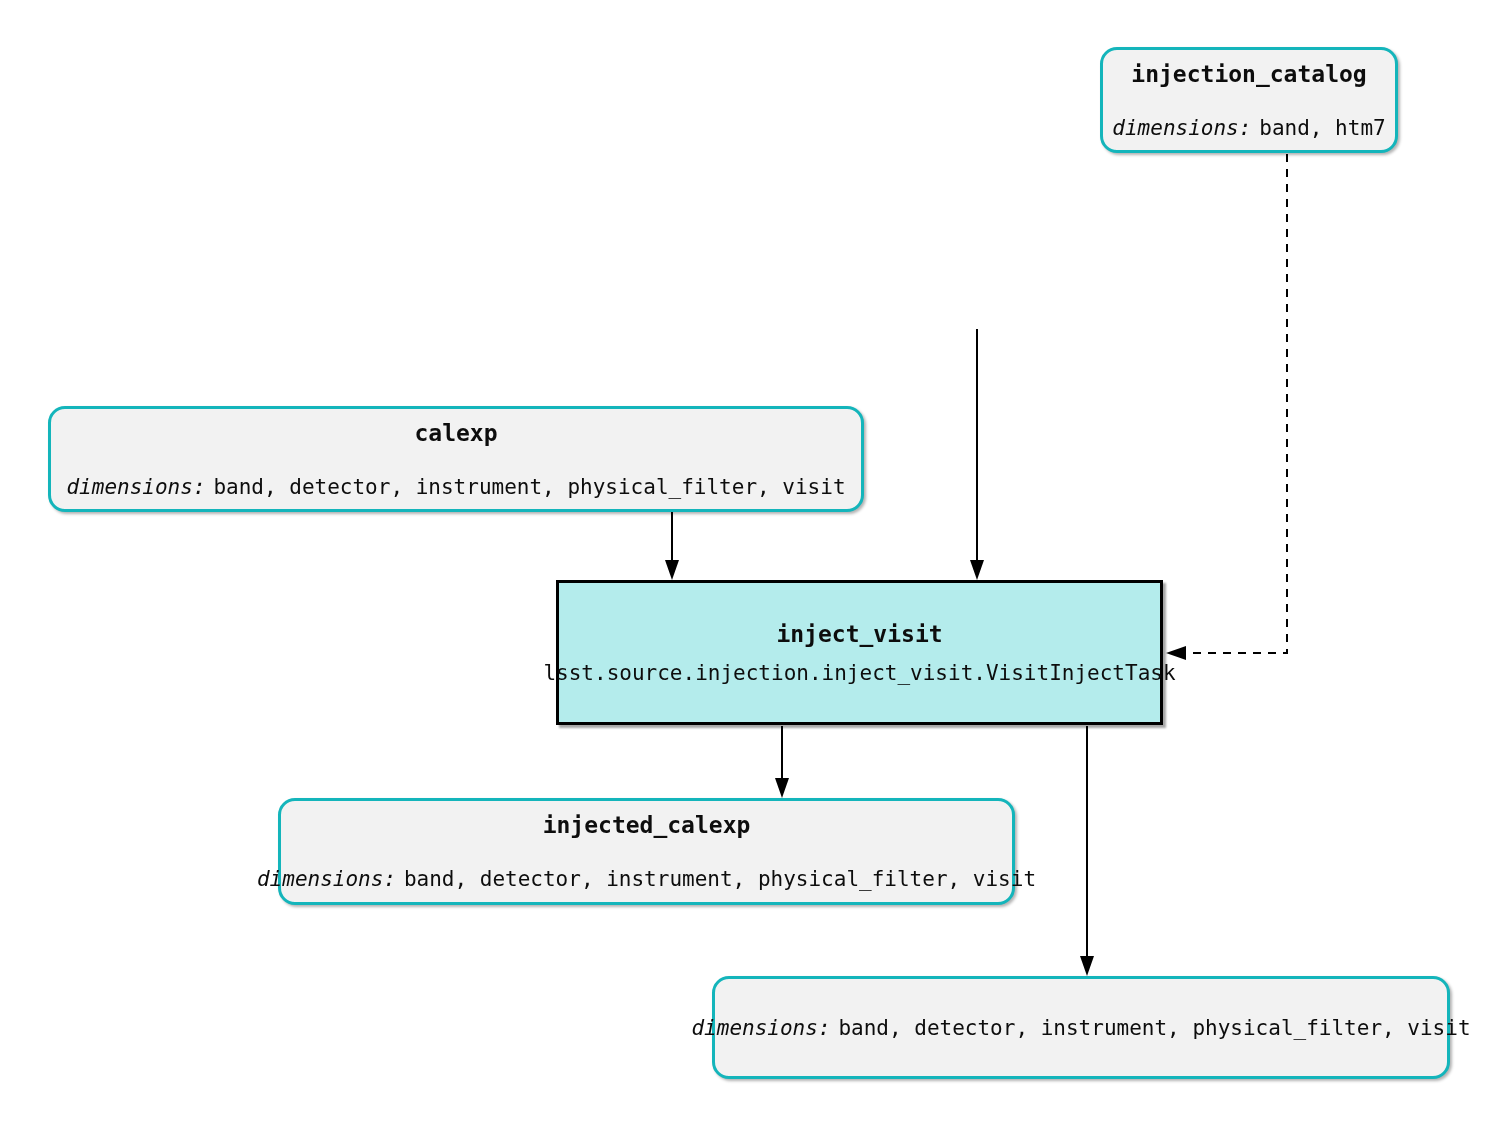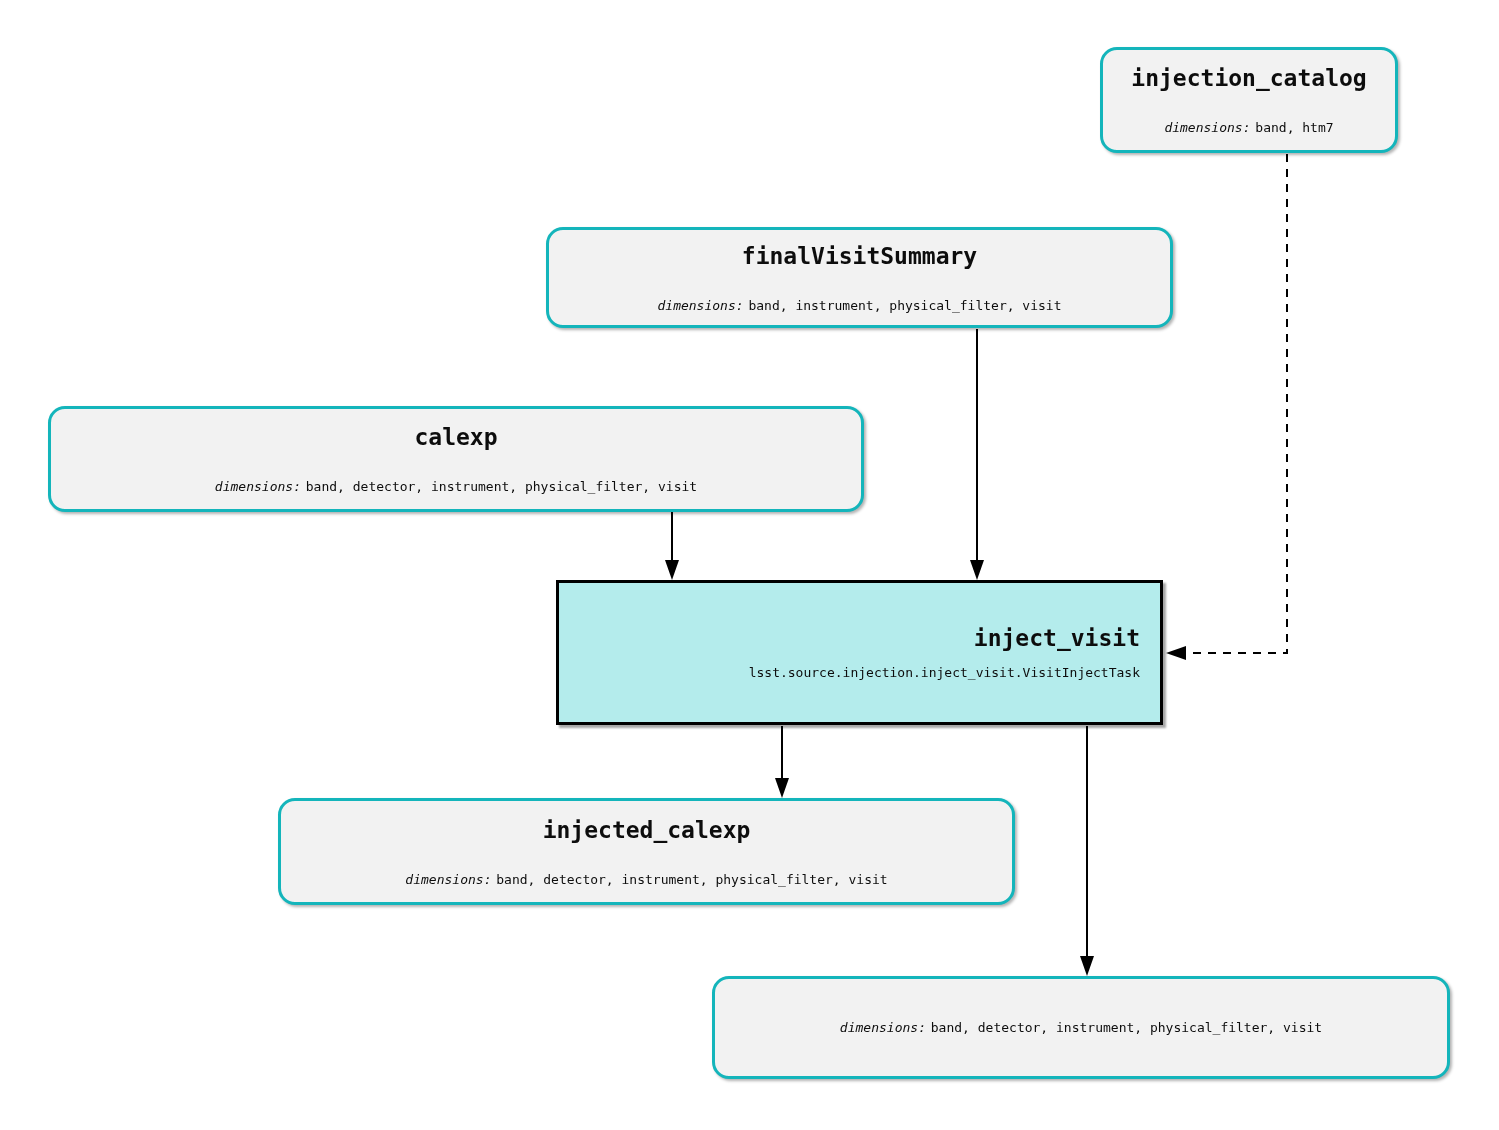--- a/index.html
+++ b/index.html
@@ -35,30 +35,29 @@
     border: 3.5px solid #14b5bb;
     border-radius: 17px;
     box-shadow: 2px 2px 3px rgba(0,0,0,0.30);
   }
   .task {
     background: #b4ecec;
     border: 3.5px solid #000000;
     border-radius: 0;
     box-shadow: 3px 3px 2px rgba(0,0,0,0.35);
     gap: 14px;
-    align-items: flex-end;
   }
   .node-title {
     font-size: 23px;
     font-weight: bold;
     white-space: nowrap;
     letter-spacing: 0;
   }
   .node-line {
-    font-size: 13px;
+    font-size: 21px;
     white-space: nowrap;
   }
   .dims-label {
     font-style: italic;
     margin-right: 0.62ch;
   }
   
   #node-injection-catalog   { left: 1100px; top: 47px;  width: 298px; height: 106px; }
   #node-finalVisitSummary   { left: 546px;  top: 227px; width: 627px; height: 101px; }
   #node-calexp              { left: 48px;   top: 406px; width: 816px; height: 106px; }
@@ -99,26 +98,20 @@
     </g>
   </svg>
 
   <div class="node dataset" id="node-injection-catalog">
     <div class="node-title">injection_catalog</div>
     <div class="node-line">
       <span class="dims-label">dimensions:</span><span>band, htm7</span>
     </div>
   </div>
 
-  <div class="node dataset" id="node-finalVisitSummary">
-    <div class="node-title">finalVisitSummary</div>
-    <div class="node-line">
-      <span class="dims-label">dimensions:</span><span>band, instrument, physical_filter, visit</span>
-    </div>
-  </div>
 
   <div class="node dataset" id="node-calexp">
     <div class="node-title">calexp</div>
     <div class="node-line">
       <span class="dims-label">dimensions:</span><span>band, detector, instrument, physical_filter, visit</span>
     </div>
   </div>
 
   <div class="node task" id="node-inject-visit">
     <div class="node-title">inject_visit</div>

